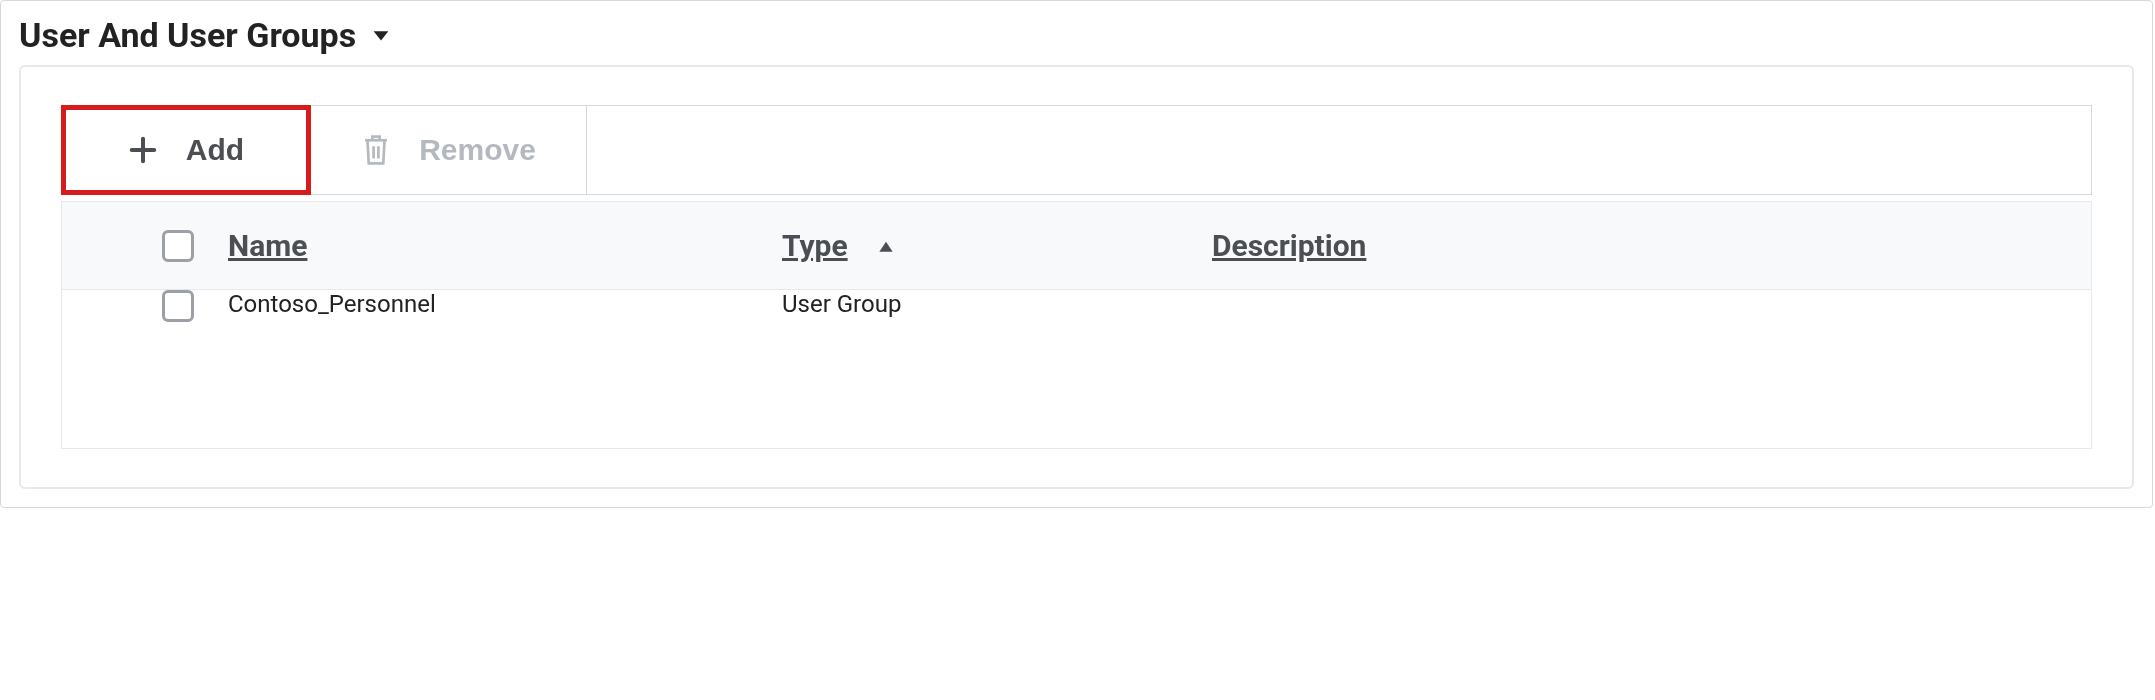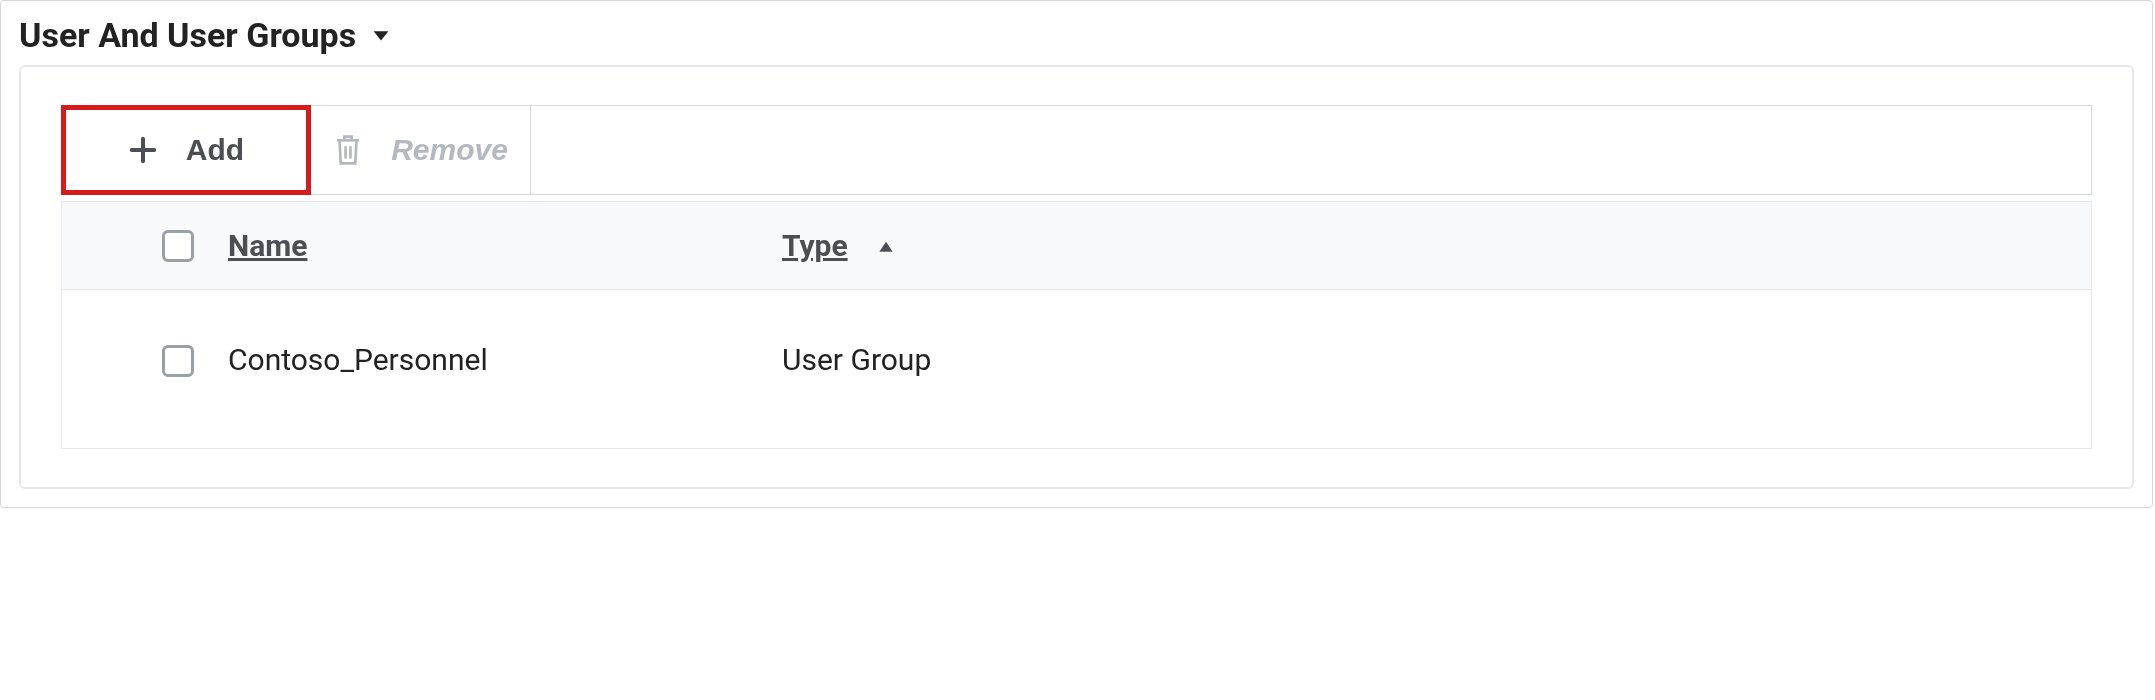--- a/index.html
+++ b/index.html
@@ -64,23 +64,22 @@
   }
   .btn-add {
     color: #4b4e53;
     border: 5px solid #d51b1b;
     width: 250px;
     justify-content: center;
   }
   .btn-remove {
     color: #b4b8bf;
     border-left: none;
-    width: 220px;
+    width: 276px;
     font-weight: 600;
-    font-style: italic;
   }
   .btn-remove .icon svg { stroke: #b4b8bf; }
   .toolbar-rest {
     flex: 1;
     border: 1px solid #d5d7da;
     border-left: none;
     background: #fff;
   }
   .table {
     margin-top: 6px;
@@ -94,24 +93,24 @@
     border-bottom: 1px solid #e6e8eb;
     height: 88px;
     padding: 0 30px 0 100px;
     font-size: 30px;
     font-weight: 700;
     color: #4b4e53;
     text-decoration: underline;
   }
   .tbody-row {
     display: flex;
-    align-items: flex-end;
+    align-items: flex-start;
     height: 88px;
     padding: 0 30px 0 100px;
-    font-size: 30px;
+    font-size: 24px;
     color: #222;
     border-bottom: 1px solid transparent;
   }
   .col-check { width: 60px; display:flex; align-items:center;}
   .col-name  { width: 560px; padding-left: 6px;}
   .col-type  { width: 430px; display:flex; align-items:center; gap:28px;}
   .col-desc  { flex: 1; }
   .checkbox {
     width: 32px;
     height: 32px;
@@ -176,20 +175,23 @@
             <span>Name</span>
           </div>
           <div class="col-type">
             <span>Type</span>
             <span class="sort-caret icon">
               <svg width="20" height="16" viewBox="0 0 24 18">
                   <path d="M4 16 L12 4 L20 16 Z" fill="#4b4e53"></path>
                 </svg>
             </span>
           </div>
+          <div class="col-desc">
+            <span>Description</span>
+          </div>
         </div>
 
         <div class="tbody-row">
           <div class="col-check">
             <span class="checkbox"></span>
           </div>
           <div class="col-name">
             <span>Contoso_Personnel</span>
           </div>
           <div class="col-type">

